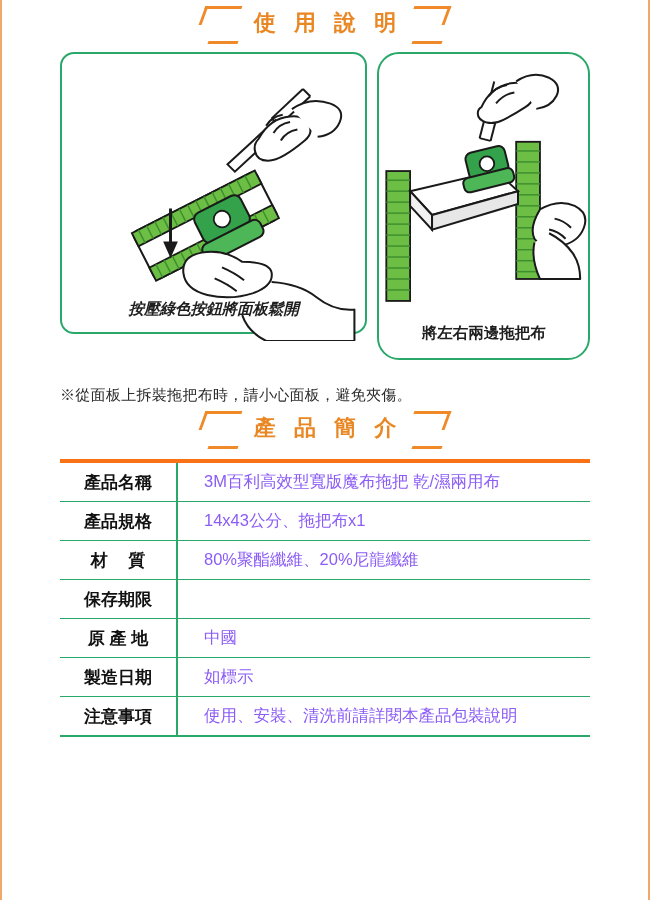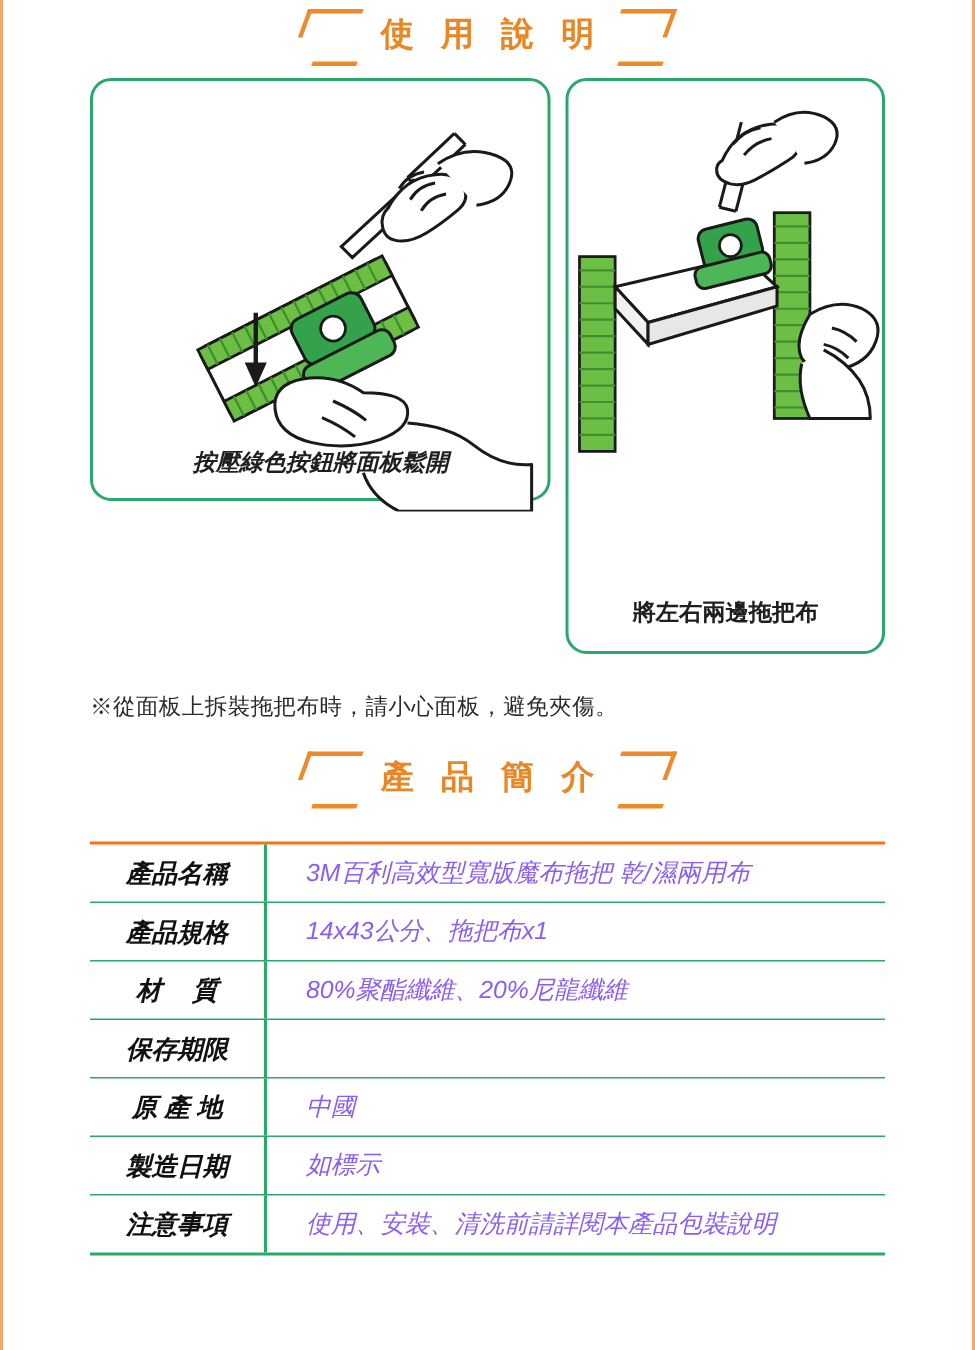--- a/index.html
+++ b/index.html
@@ -75,21 +75,21 @@
     margin: 8px 46px 0 46px;
   }
   .illus-card {
     border: 2px solid #2aa86a;
     border-radius: 14px;
     position: relative;
     background: #fff;
     box-sizing: border-box;
   }
   .illus-card.left  { width: 330px; height: 282px; font-style: italic; }
-  .illus-card.right { width: 228px; height: 384px; }
+  .illus-card.right { width: 228px; height: 308px; border-radius: 22px; }
   .caption {
     position: absolute;
     left: 0;
     right: 0;
     bottom: 12px;
     text-align: center;
     font-size: 15.5px;
     font-weight: bold;
     color: #1f1f1f;
     line-height: 1.35;
@@ -99,24 +99,23 @@
 
   .note {
     margin: 26px 46px 0 46px;
     font-size: 15px;
     color: #2b2b2b;
     letter-spacing: .3px;
   }
 
   
   .table {
-    margin: 22px 46px 0 46px;
-    border-top: 2px solid #f97316;
+    margin: 10px 46px 0 46px;
+    border-top: 4px solid #f97316;
     border-bottom: 2px solid #2aa86a;
-    font-style: italic;
   }
   .row {
     display: flex;
     align-items: stretch;
     border-bottom: 1px solid #2aa86a;
     min-height: 38px;
   }
   .row:last-child { border-bottom: none; }
   .th {
     width: 118px;
@@ -308,21 +307,21 @@
         </g>
       </svg>
       <div class="caption two-line">
         <div>將左右兩邊拖把布</div>
       </div>
     </div>
   </div>
 
   <div class="note">※從面板上拆裝拖把布時，請小心面板，避免夾傷。</div>
 
-  <div class="banner" style="margin-top:14px;">
+  <div class="banner" style="margin-top:0;">
     <div class="banner-inner">
       <span class="bk tl"></span>
       <span class="bk bl"></span>
       <span class="bk tr"></span>
       <span class="bk br"></span>
       <div class="banner-title">產 品 簡 介</div>
     </div>
   </div>
 
   <div class="table">

